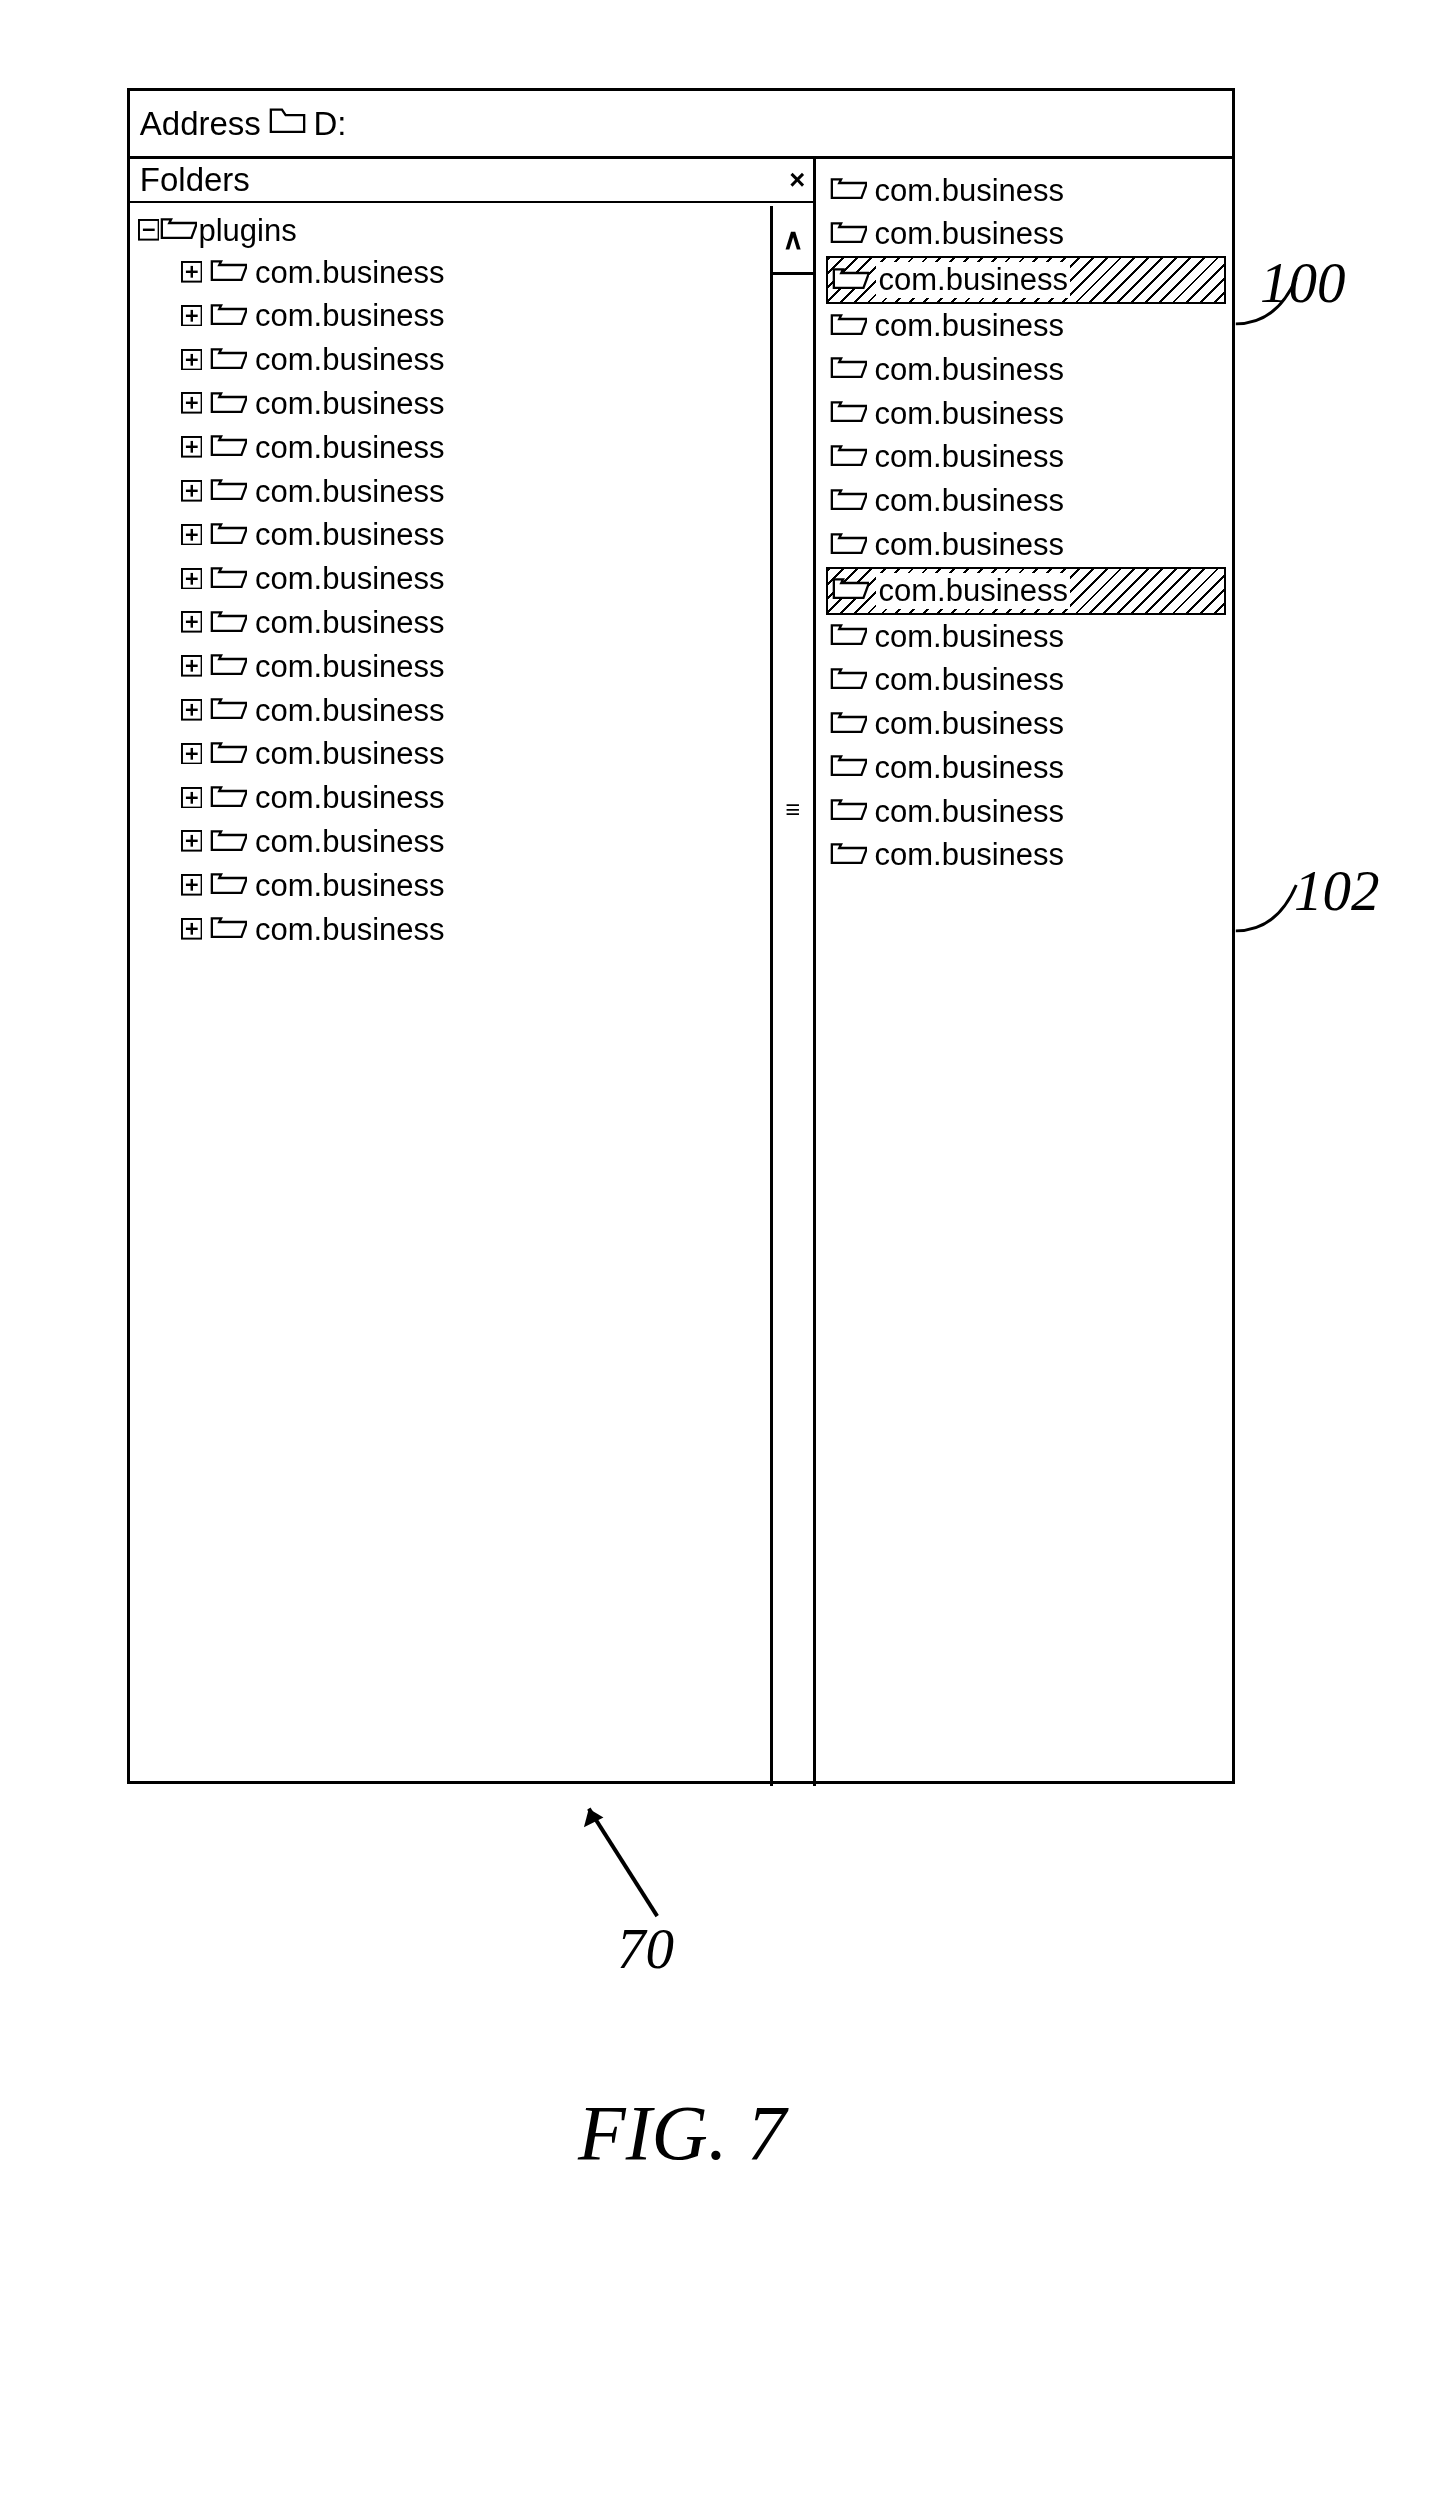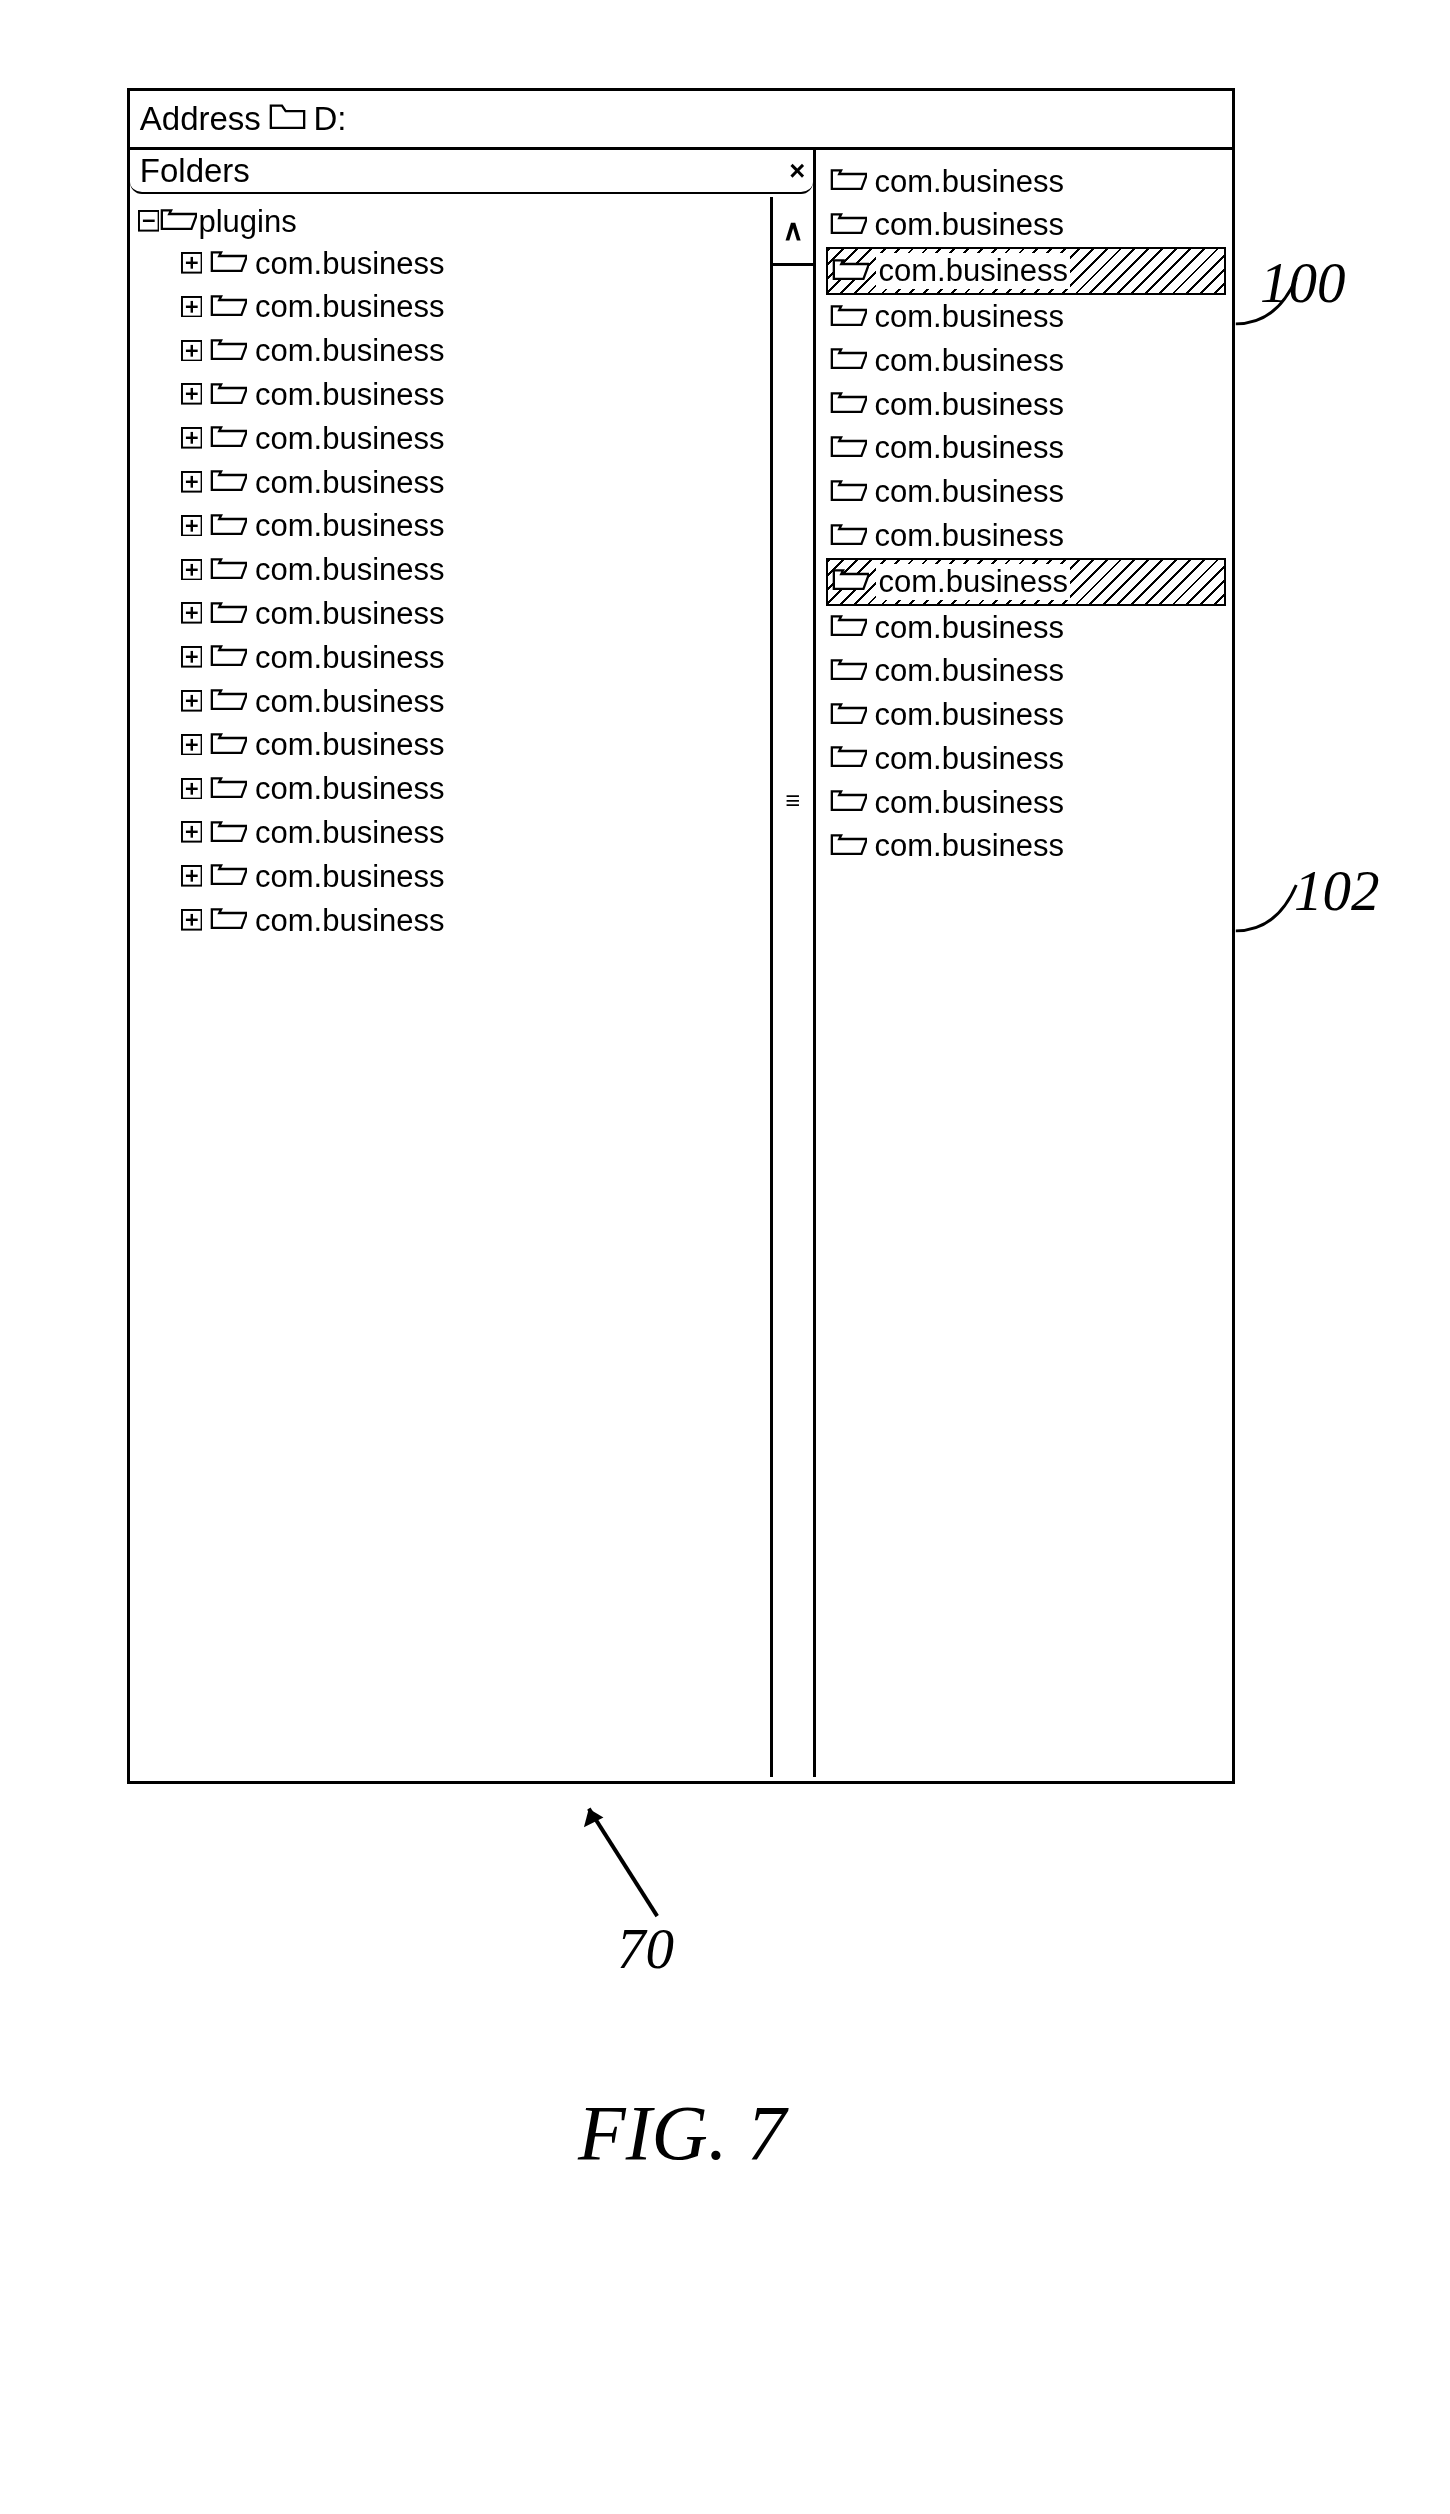--- a/index.html
+++ b/index.html
@@ -10,21 +10,21 @@
   .explorer {
     position: absolute;
     left: 127px;
     top: 88px;
     width: 1108px;
     height: 1696px;
     border: 3.9px solid #000;
     background: #fff;
   }
   .addr-bar {
-    height: 59px;
+    height: 68px;
     border-bottom: 3.9px solid #000;
     display: flex;
     align-items: center;
     padding-left: 9.8px;
     font-size: 33px;
     gap: 7.8px;
   }
   .explorer-body {
     display: flex;
     height: calc(100% - 63px);
@@ -34,21 +34,20 @@
     border-right: 3.9px solid #000;
     position: relative;
   }
   .folders-header {
     display: flex;
     align-items: center;
     justify-content: space-between;
     padding: 2px 7.8px 2px 9.8px;
     border-bottom: 2px solid #000;
     font-size: 33px;
-    border-radius: 12px;
   }
   .close-x { font-size: 27.4px; font-weight: bold; }
 
   .tree {
     padding: 9.8px 3.9px 9.8px 7.8px;
     font-size: 31px;
   }
   .tree-root {
     display: flex; align-items: center; gap: 1px;
     margin-bottom: 5.9px;

